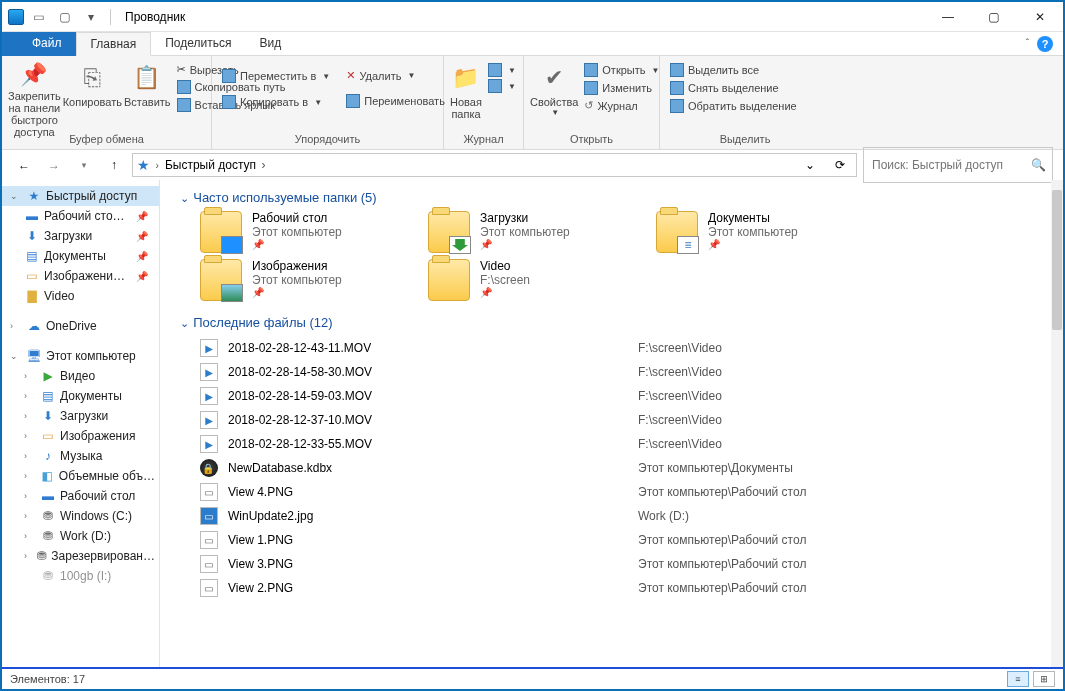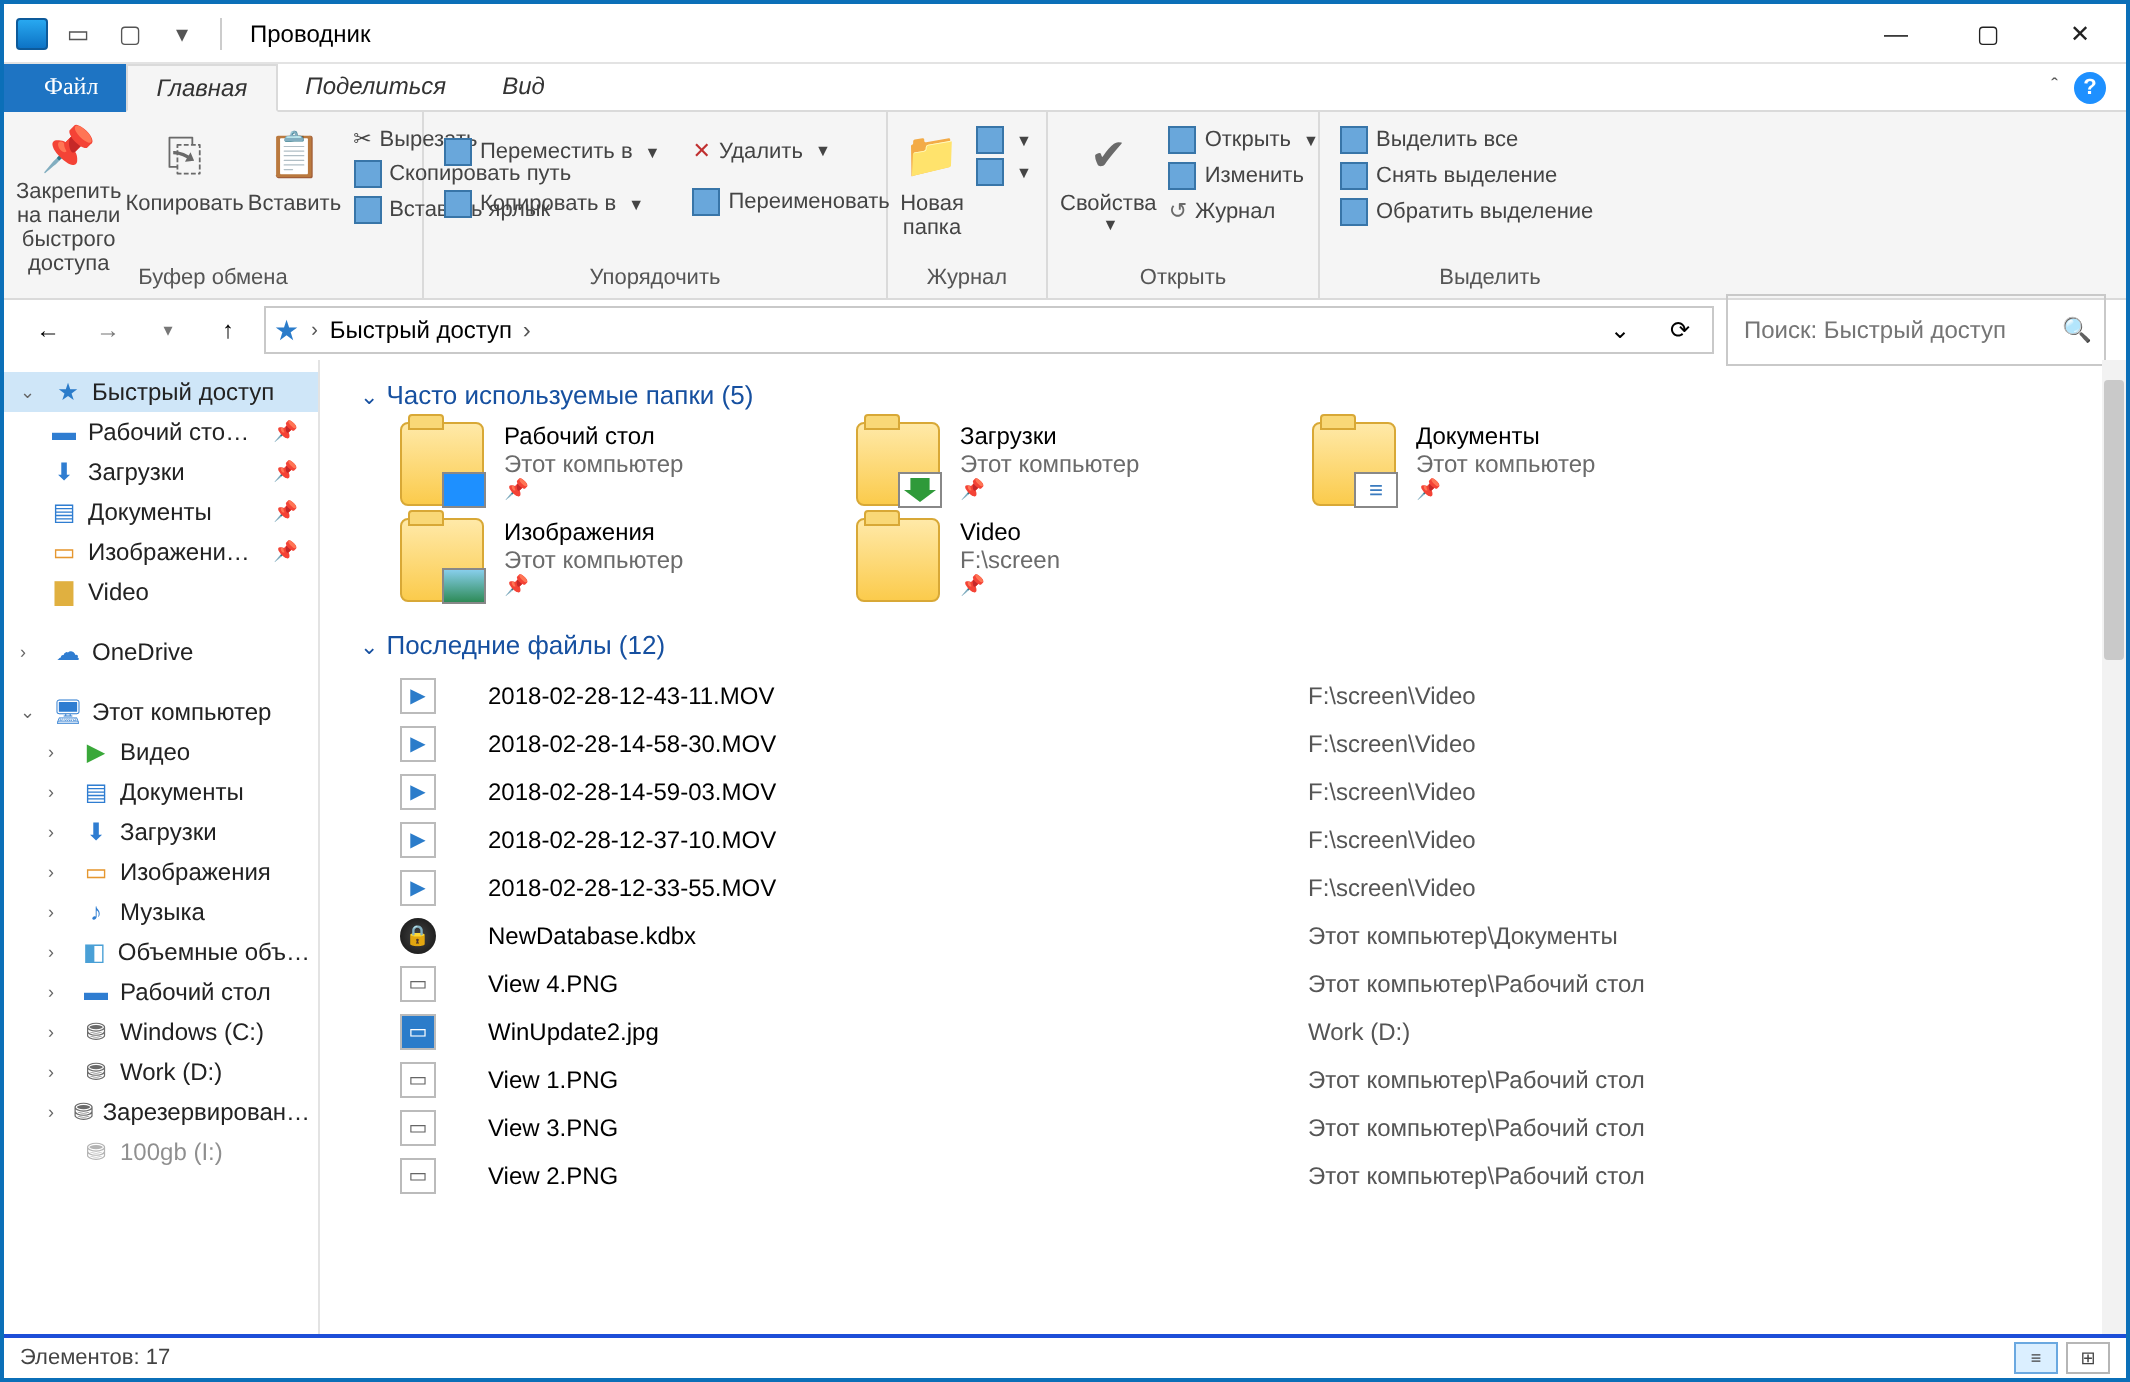--- a/index.html
+++ b/index.html
@@ -6,22 +6,22 @@
   body { margin: 0; width: 1065px; height: 691px; background: #fff; border: 2px solid #0b6fb8; overflow: hidden; position: relative; }
   .titlebar { height: 30px; display: flex; align-items: center; border-bottom: 1px solid #e3e3e3; font-size: 12px; }
   .titlebar .tb-left { display: flex; align-items: center; gap: 4px; padding-left: 6px; }
   .titlebar .icon-explorer { width: 16px; height: 16px; background: linear-gradient(180deg,#28a8f0 0%,#0d73c5 100%); border: 1px solid #0d5a9a; border-radius: 2px; }
   .titlebar .qa-btn { width: 22px; height: 22px; display:flex; align-items:center; justify-content:center; color:#555; }
   .titlebar .divider { width:1px; height:16px; background:#ccc; margin:0 4px; }
   .titlebar .title { margin-left: 6px; }
   .titlebar .win-buttons { margin-left: auto; display:flex; }
   .titlebar .win-btn { width:46px; height:30px; display:flex; align-items:center; justify-content:center; font-size:12px; color:#222; }
   .tabrow { height: 24px; display:flex; background:#fff; border-bottom:1px solid #dadada; font-size:12px; }
-  .tabfile { background:#1e74c3; color:#fff; padding:4px 14px 0 20px; height:24px;font-family:Liberation Serif, serif; }
-  .tab { padding:4px 14px 0 14px; color:#333; height:24px;font-style:italic; }
+  .tabfile { background:#1e74c3; color:#fff; padding:4px 14px 0 30px; height:24px; }
+  .tab { padding:4px 14px 0 14px; color:#333; height:24px; }
   .tab.active { background:#f5f5f5; border:1px solid #dadada; border-bottom:1px solid #f5f5f5; margin-bottom:-1px; }
   .tab-right { margin-left:auto; display:flex; align-items:center; gap:8px; padding-right:10px; color:#555; }
   .help-circle { width:16px;height:16px;border-radius:50%;background:#1e90ff;color:#fff;display:flex;align-items:center;justify-content:center;font-size:11px;font-weight:bold; }
 
   .ribbon { height: 94px; background:#f5f5f5; display:flex; border-bottom:1px solid #dadada; font-size:11px; }
   .rgroup { border-right:1px solid #dadada; padding:2px 6px 0 6px; display:flex; flex-direction:column; justify-content:space-between; }
   .rgroup .body { display:flex; flex:1; gap:2px; }
   .rgroup .footer { text-align:center; color:#555; padding:2px 0; height:18px; }
   .rbig { display:flex; flex-direction:column; align-items:center; width:64px; padding-top:4px; color:#444; text-align:center; }
   .rbig.wide { width:98px; }
@@ -73,21 +73,21 @@
   .folder-name { color:#000; }
   .folder-sub { color:#6b6b6b; }
   .folder-pin { color:#6b6b6b; font-size:10px; }
   .file-list { padding-left:20px; }
   .file-row { display:flex; align-items:center; padding:3px 0; gap:10px; }
   .file-row .fi { width:18px; height:18px; display:inline-flex; align-items:center; justify-content:center; border:1px solid #bbb; background:#fff; font-size:10px; color:#2b7cca; }
   .file-row .fi.mov { color:#2b7cca; }
   .file-row .fi.kdbx { border:none; background:radial-gradient(circle,#444,#111); border-radius:50%; color:#fff; }
   .file-row .fi.png { color:#666; }
   .file-row .fi.jpg { background:#2b7cca; color:#fff; }
-  .file-row .fname { width:400px;margin-left:16px; }
+  .file-row .fname { width:400px; }
   .file-row .fpath { color:#555; }
 
   .statusbar { position:absolute; left:0; right:0; bottom:0; height:22px; border-top:2px solid #1d4ed8; background:#fff; display:flex; align-items:center; font-size:11px; padding:4px 8px; color:#444; }
   .statusbar .sright { margin-left:auto; display:flex; gap:4px; }
   .view-toggle { width:22px; height:16px; border:1px solid #b6b6b6; display:flex; align-items:center; justify-content:center; font-size:9px; }
   .view-toggle.active { background:#dbefff; border-color:#6aa8e0; }
 
   
   .ic-star{color:#2b7cca;} .ic-blue{color:#2f7dd1;} .ic-doc{color:#2f7dd1;}
   .ic-img{color:#e59730;} .ic-video{color:#3aa83a;} .ic-drive{color:#6a6a6a;} .ic-music{color:#2f7dd1;}

